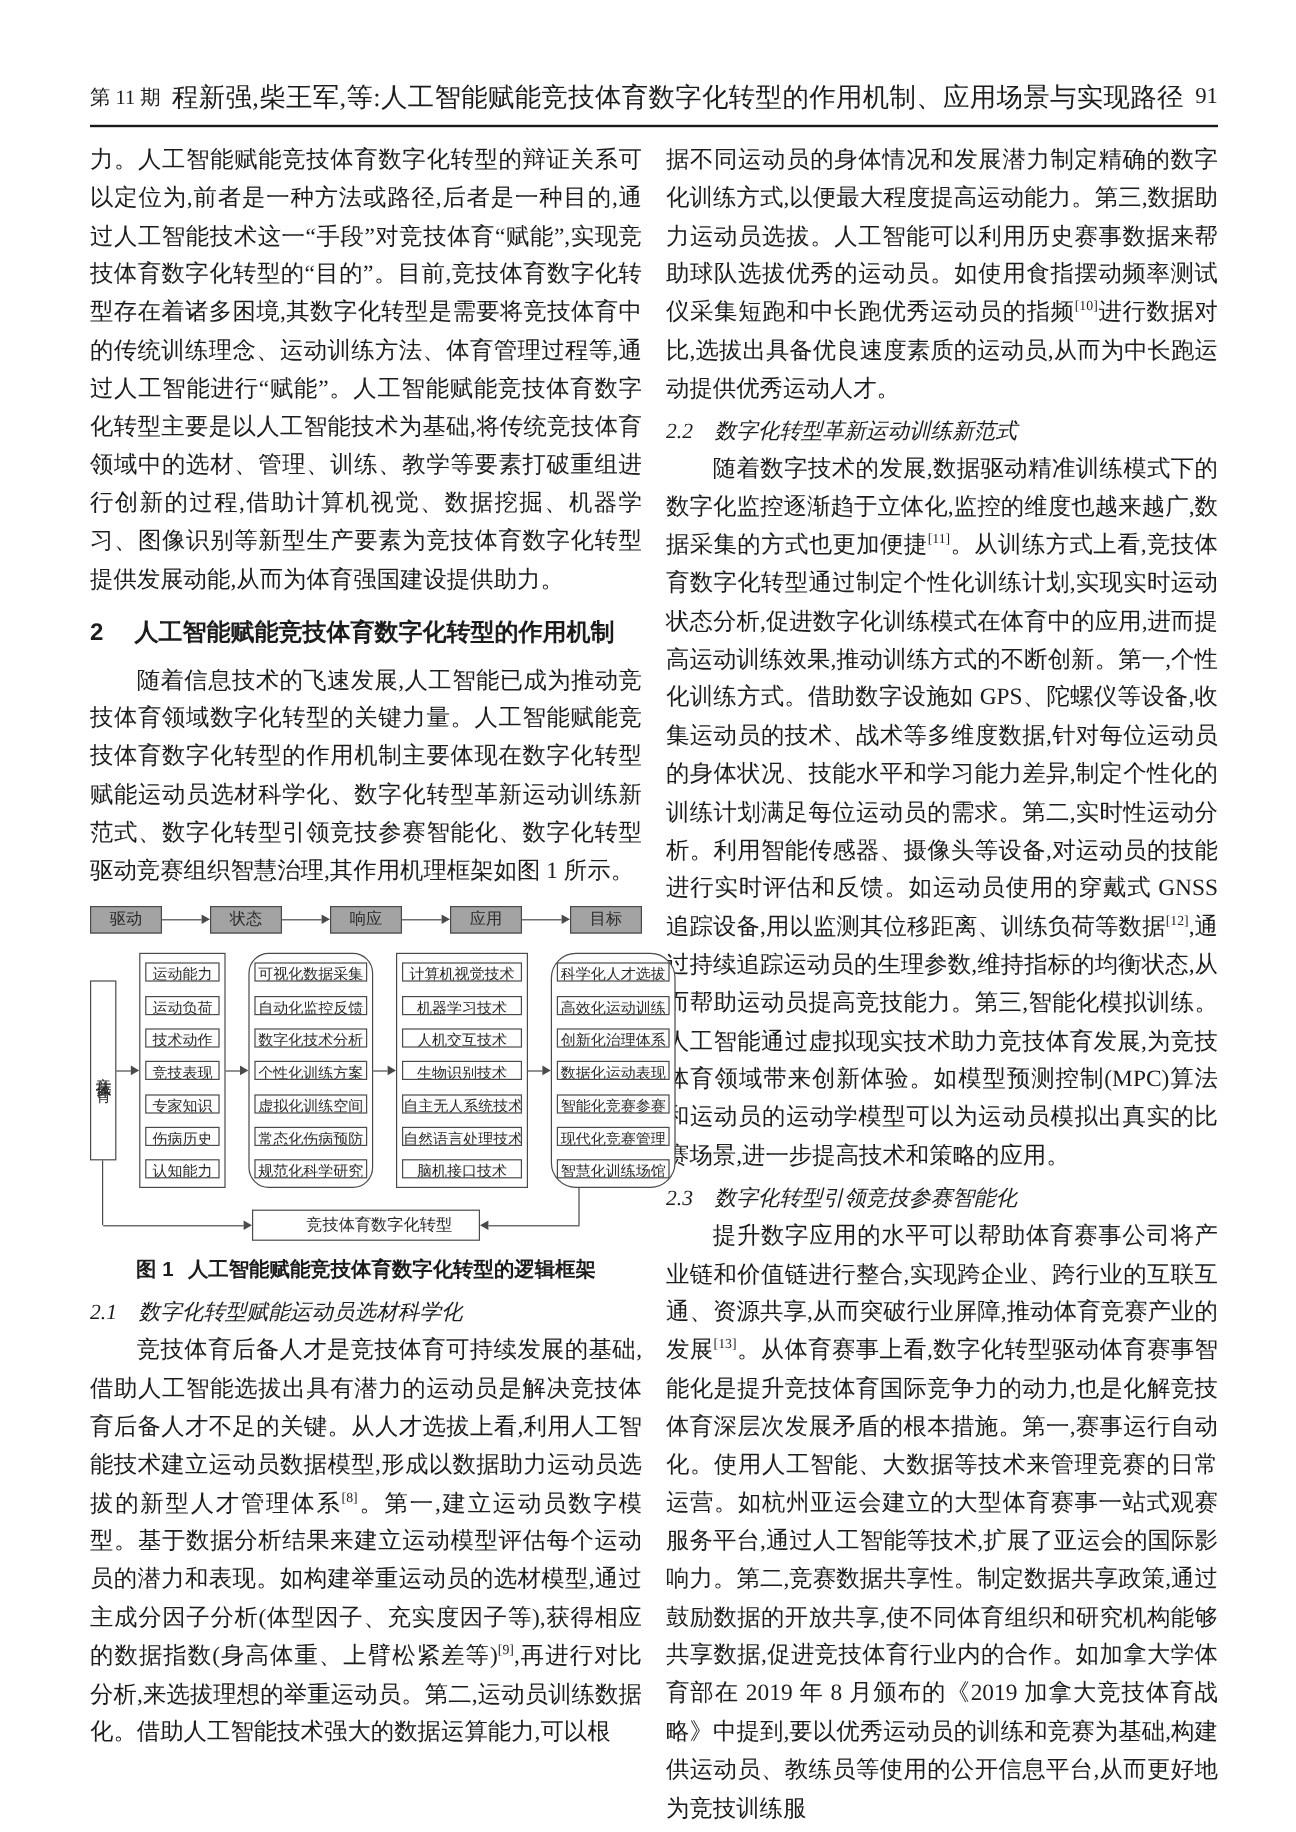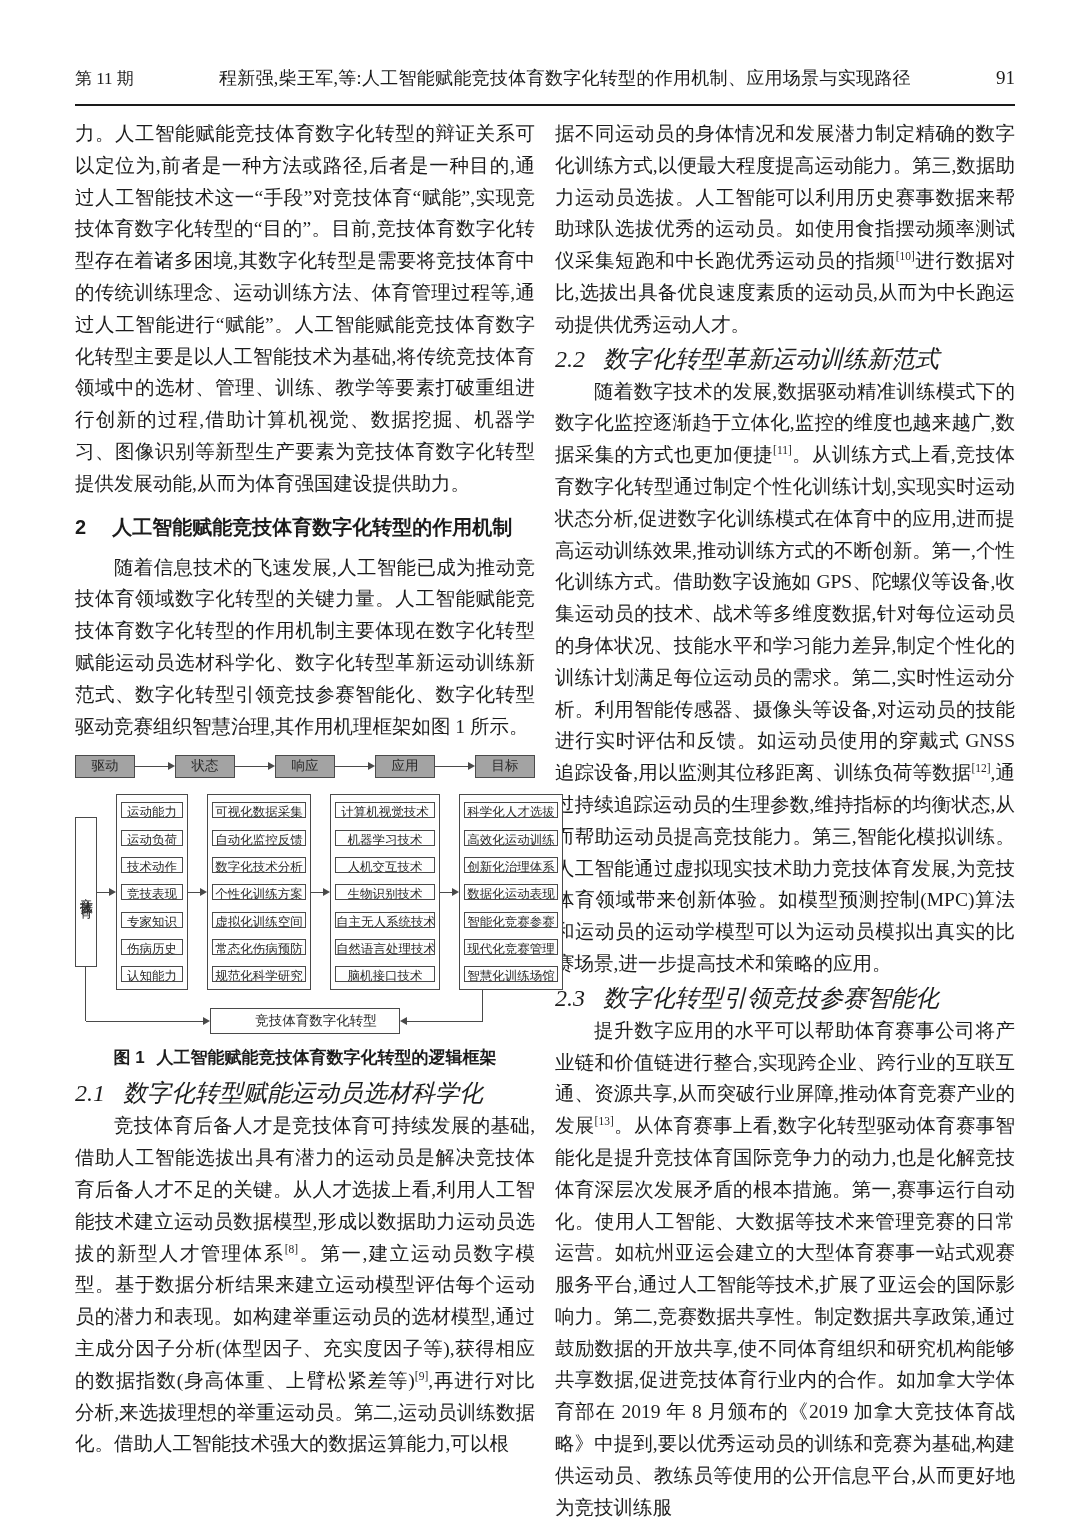--- a/index.html
+++ b/index.html
@@ -12,40 +12,40 @@
     font-family: "Liberation Serif", "DejaVu Serif", serif;
     color: #1c1c1c;
     overflow: hidden;
   }
   
   .header {
     position:absolute; top:66px; left:75px; right:65px;
     display:flex; align-items:center;
     font-size:17px;
   }
-  .header .running { flex:1; text-align:center; font-size:18px; letter-spacing:.3px; }
+  .header .running { flex:1; text-align:center; font-size:22px; letter-spacing:.3px; }
   .header .pageno { font-size:19px; }
   .header-rule { position:absolute; top:104px; left:75px; right:65px; border-top:2px solid #1a1a1a; }
 
   
   .content { position:absolute; top:118px; left:75px; display:flex; gap:20px; }
   .col { width:460px; font-size:19.5px; line-height:31.8px; text-align:justify; }
   .col p { margin:0; }
   .indent { text-indent:2em; }
   sup { font-size:11.5px; line-height:0; vertical-align:super; }
 
   .h-sec {
     display:flex; gap:26px; align-items:baseline;
     font-family:"Liberation Sans","DejaVu Sans",sans-serif;
     font-weight:700; font-size:20px; line-height:26px;
     margin:14px 0 12px; text-align:left;
   }
   .h-sub {
     display:flex; gap:18px; align-items:baseline;
-    font-style:italic; font-size:24px; line-height:26px;
+    font-style:italic; font-size:18px; line-height:26px;
     margin:5px 0 4px; text-align:left;
   }
 
   
   .figwrap { position:relative; width:460px; height:280px; margin-top:12px; font-family:"Liberation Sans","DejaVu Sans",sans-serif; }
   .flow { display:flex; align-items:center; height:24px; }
   .fbox {
     width:60px; height:23px; border:1.3px solid #4a4a4a;
     display:flex; align-items:center; justify-content:center;
     font-size:13.5px; color:#2a2a2a; background:#a3a3a3; flex-shrink:0;
@@ -65,23 +65,23 @@
   .carrow::after {
     content:''; position:absolute; right:-7px; top:-3.7px;
     border-left:7px solid #4a4a4a; border-top:4px solid transparent; border-bottom:4px solid transparent;
   }
   .colbox {
     border:1.3px solid #4a4a4a; padding:7px 4px;
     display:flex; flex-direction:column; justify-content:space-between;
     background:#fff; flex-shrink:0;
   }
   .colbox-1 { width:72px; }
-  .colbox-2 { width:104px; }
+  .colbox-2 { width:104px;border-radius:17px; }
   .colbox-3 { width:110px; }
-  .colbox-4 { width:104px; }
+  .colbox-4 { width:104px;border-radius:21px; }
   .cell {
     border:1.1px solid #4a4a4a; height:16px; line-height:18px;
     text-align:center; font-size:12.5px; color:#2a2a2a; white-space:nowrap; overflow:hidden;
   }
   .bottombox {
     position:absolute; top:254px; left:135px; width:190px; height:26px;
     border:1.3px solid #4a4a4a; background:#fff;
     display:flex; align-items:center; justify-content:center;
     font-size:13.5px; color:#2a2a2a;padding-left:22px;
   }

